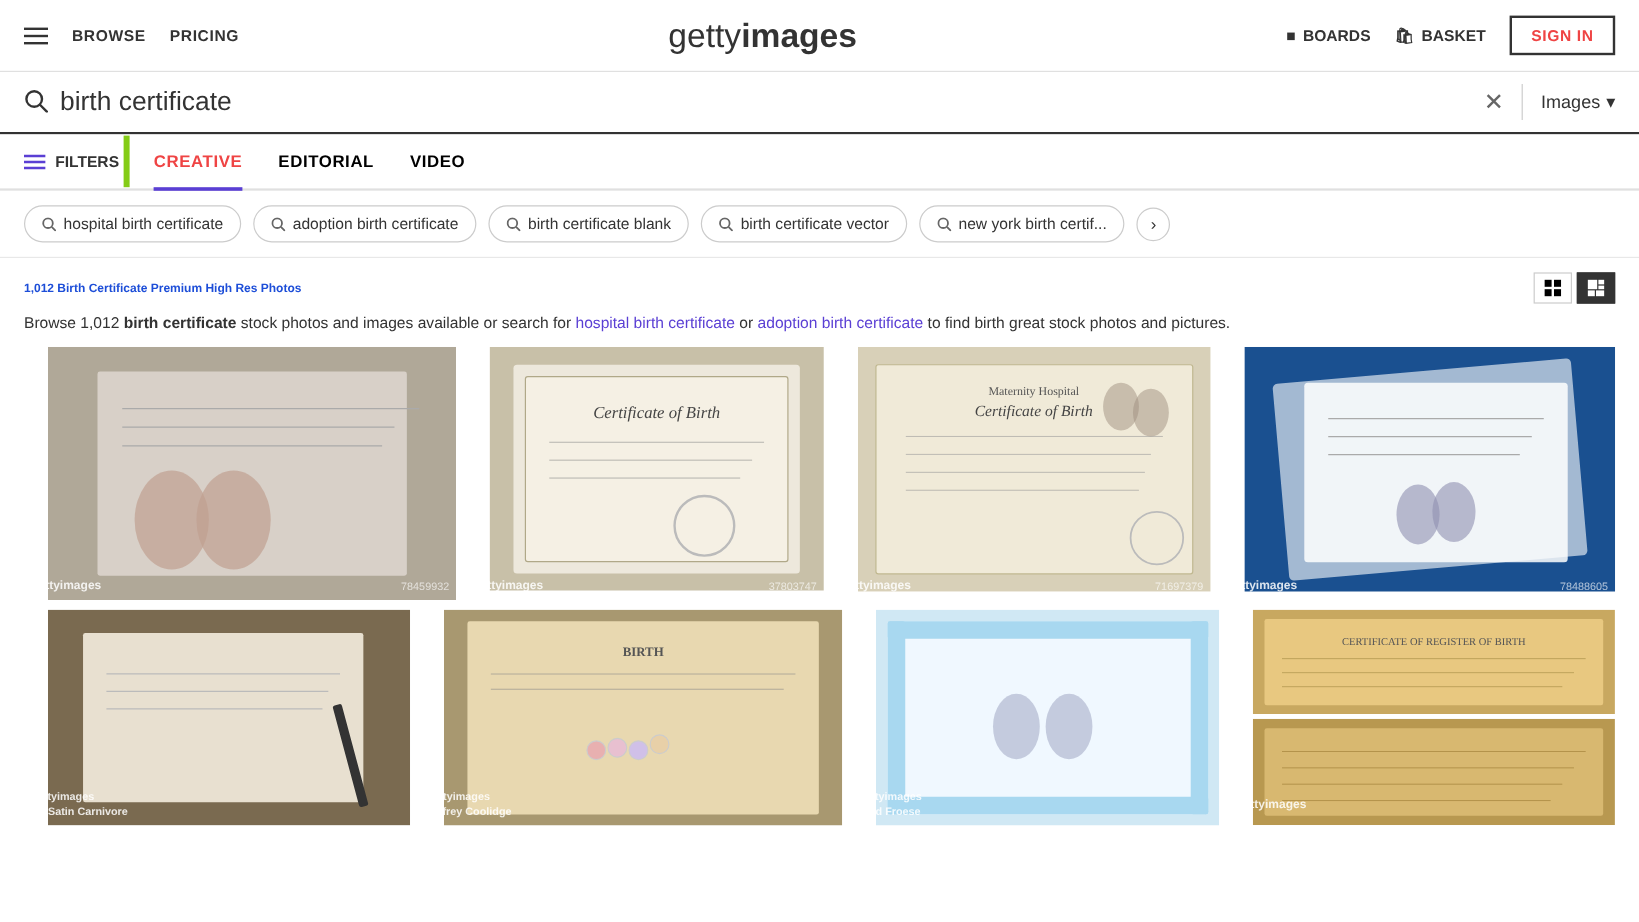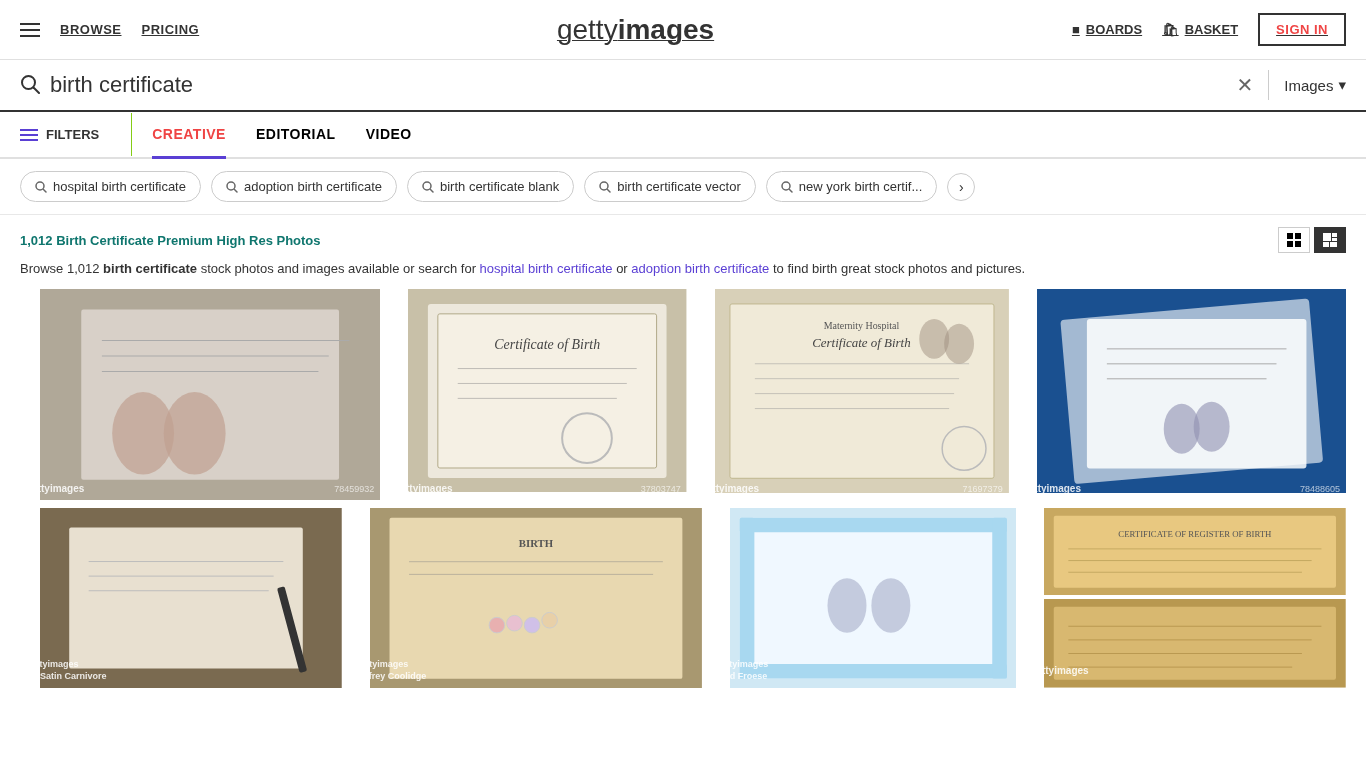--- a/index.html
+++ b/index.html
@@ -6,21 +6,20 @@
     body { font-family: Arial, Helvetica, sans-serif; background: #fff; color: #333; font-size: 14px; }
 
     
     .header {
       display: flex;
       align-items: center;
       padding: 0 20px;
       height: 60px;
       background: #fff;
       border-bottom: 1px solid #e0e0e0;
-      text-decoration: underline;
     }
     .header-left {
       display: flex;
       align-items: center;
       gap: 20px;
     }
     .hamburger-icon {
       display: flex;
       flex-direction: column;
       gap: 4px;
@@ -127,26 +126,26 @@
       display: flex;
       align-items: center;
       padding: 0 20px;
       border-bottom: 2px solid #e0e0e0;
       background: #fff;
     }
     .filters-btn {
       display: flex;
       align-items: center;
       gap: 8px;
-      padding: 14px 32px 14px 0;
+      padding: 14px 4px 14px 0;
       font-size: 13px;
       font-weight: 700;
       text-transform: uppercase;
       cursor: pointer;
-      border-right: 1px solid #84cc16;
+      border-right: 5px solid #84cc16;
       margin-right: 20px;
     }
     .filter-tabs {
       display: flex;
       gap: 30px;
     }
     .filter-tab {
       padding: 14px 0;
       font-size: 14px;
       font-weight: 600;
@@ -199,22 +198,22 @@
     }
 
     
     .results-header {
       display: flex;
       align-items: center;
       justify-content: space-between;
       padding: 12px 20px 6px;
     }
     .results-count {
-      font-size: 13px;
-      color: #0f766e;
+      font-size: 10px;
+      color: #1d4ed8;
     }
     .results-count strong {
       font-weight: 700;
     }
     .view-toggles {
       display: flex;
       gap: 4px;
     }
     .view-btn {
       border: 1px solid #ccc;

